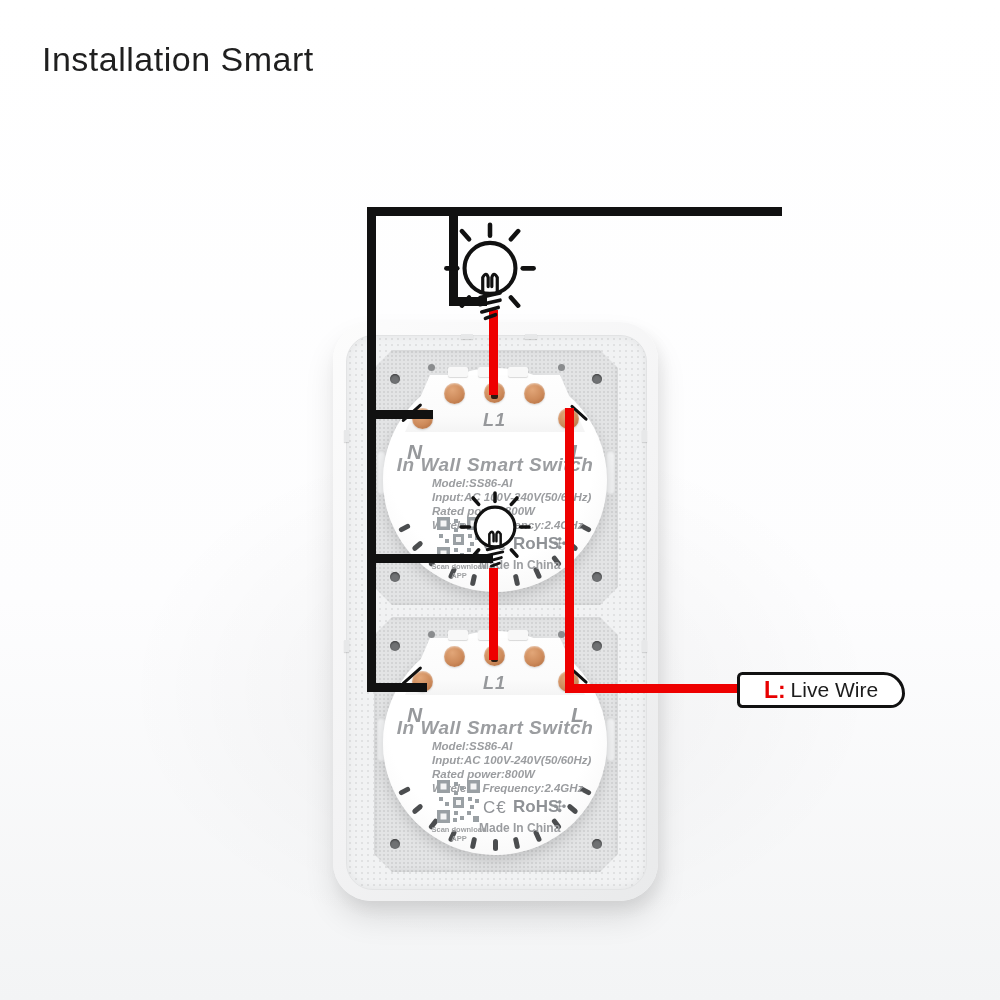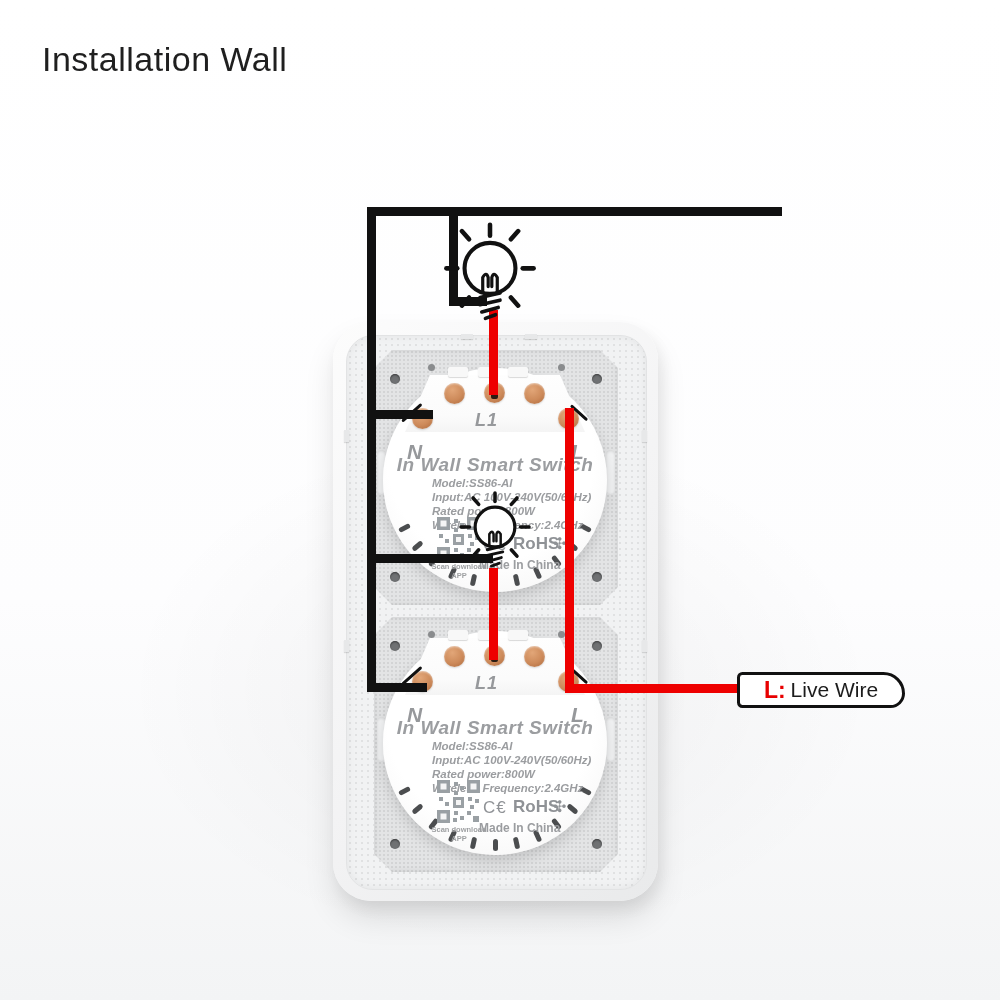--- a/index.html
+++ b/index.html
@@ -47,21 +47,21 @@
          clip-path:polygon(30px 72px,55px 15px,185px 15px,210px 72px);
          background:linear-gradient(180deg,#ffffff 0%,#fbfbfb 70%,#f1f1f1 100%);}
   .mod-tab{position:absolute;top:7px;width:20px;height:10px;border-radius:2px;background:#f8f8f8;
          box-shadow:0 1px 1px rgba(0,0,0,0.15);}
   .terminal{position:absolute;width:21px;height:21px;border-radius:50%;
          background:radial-gradient(circle at 40% 32%, #e2a678 0%, #cd8a5a 55%, #ab6638 100%);
          box-shadow:inset 0 1px 2px rgba(255,255,255,0.5), 0 1px 2px rgba(0,0,0,0.15);}
   .terminal .slot{position:absolute;left:7px;top:5px;width:7px;height:12px;border-radius:2px;background:#2a1c12;}
   .pry-mark{position:absolute;height:2.5px;background:#111;border-radius:2px;transform-origin:left center;}
   .mod-label{position:absolute;color:#96989b;font-style:italic;font-weight:bold;}
-  .lbl-l1{left:100px;top:50px;font-size:18px;letter-spacing:1px;}
+  .lbl-l1{left:108px;top:50px;font-size:18px;letter-spacing:1px;}
   .lbl-n{left:32px;top:80px;font-size:21px;}
   .lbl-l{left:196px;top:80px;font-size:21px;}
   .prod-name{position:absolute;left:0;top:94px;width:240px;text-align:center;
          color:#9b9da0;font-style:italic;font-weight:bold;font-size:19px;letter-spacing:0.5px;}
   .spec{position:absolute;left:57px;color:#9b9da0;font-style:italic;font-weight:bold;font-size:11.5px;white-space:nowrap;}
   .spec0{top:117px;} .spec1{top:131px;} .spec2{top:145px;} .spec3{top:159px;}
   .qr{position:absolute;left:62px;top:157px;width:43px;height:43px;}
   .qr-caption{position:absolute;left:50px;top:202px;width:68px;text-align:center;
          font-size:7.5px;color:#9fa1a3;font-weight:bold;}
   .certs{position:absolute;left:108px;top:174px;width:130px;height:20px;color:#8f9296;}
@@ -84,21 +84,21 @@
   .callout .txt{font-size:21px;color:#1c1c1c;}
   .callout .live-prefix{font-size:23px;font-weight:bold;color:#e80000;margin-right:5px;}
   .z-wires{z-index:50;} .z-bulb{z-index:60;} .z-call{z-index:70;}
 </style>
 </head>
 <body>
 
 <div id="stage">
   <div class="soft-shade"></div>
 
-  <div class="page-title">Installation Wall</div>
+  <div class="page-title">Installation Smart</div>
 
   <div class="plate">
     <div class="plate-inner"></div>
     <div class="rim-tab" style="left:11px;top:108px;width:5px;height:12px;"></div>
     <div class="rim-tab" style="left:11px;top:318px;width:5px;height:12px;"></div>
     <div class="rim-tab" style="left:309px;top:108px;width:5px;height:12px;"></div>
     <div class="rim-tab" style="left:309px;top:318px;width:5px;height:12px;"></div>
     <div class="rim-tab" style="left:128px;top:12px;width:12px;height:5px;"></div>
     <div class="rim-tab" style="left:192px;top:12px;width:12px;height:5px;"></div>
 

